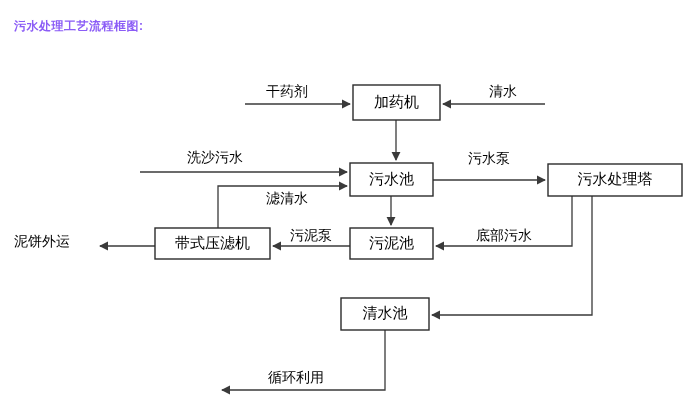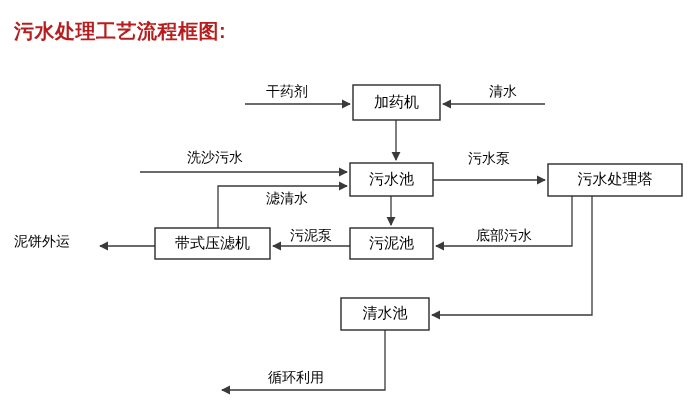--- a/index.html
+++ b/index.html
@@ -18,24 +18,24 @@
   #page {
     position: relative;
     width: 700px;
     height: 420px;
     background: #ffffff;
   }
   #title {
     position: absolute;
     left: 14px;
     top: 18px;
-    font-size: 20px;
+    font-size: 12px;
     font-weight: bold;
     letter-spacing: 0.5px;
-    color: #b91c1c;
+    color: #8b5cf6;
     white-space: nowrap;
   }
   #flow {
     position: absolute;
     left: 0;
     top: 0;
     width: 700px;
     height: 420px;
   }
   .box-rect {

